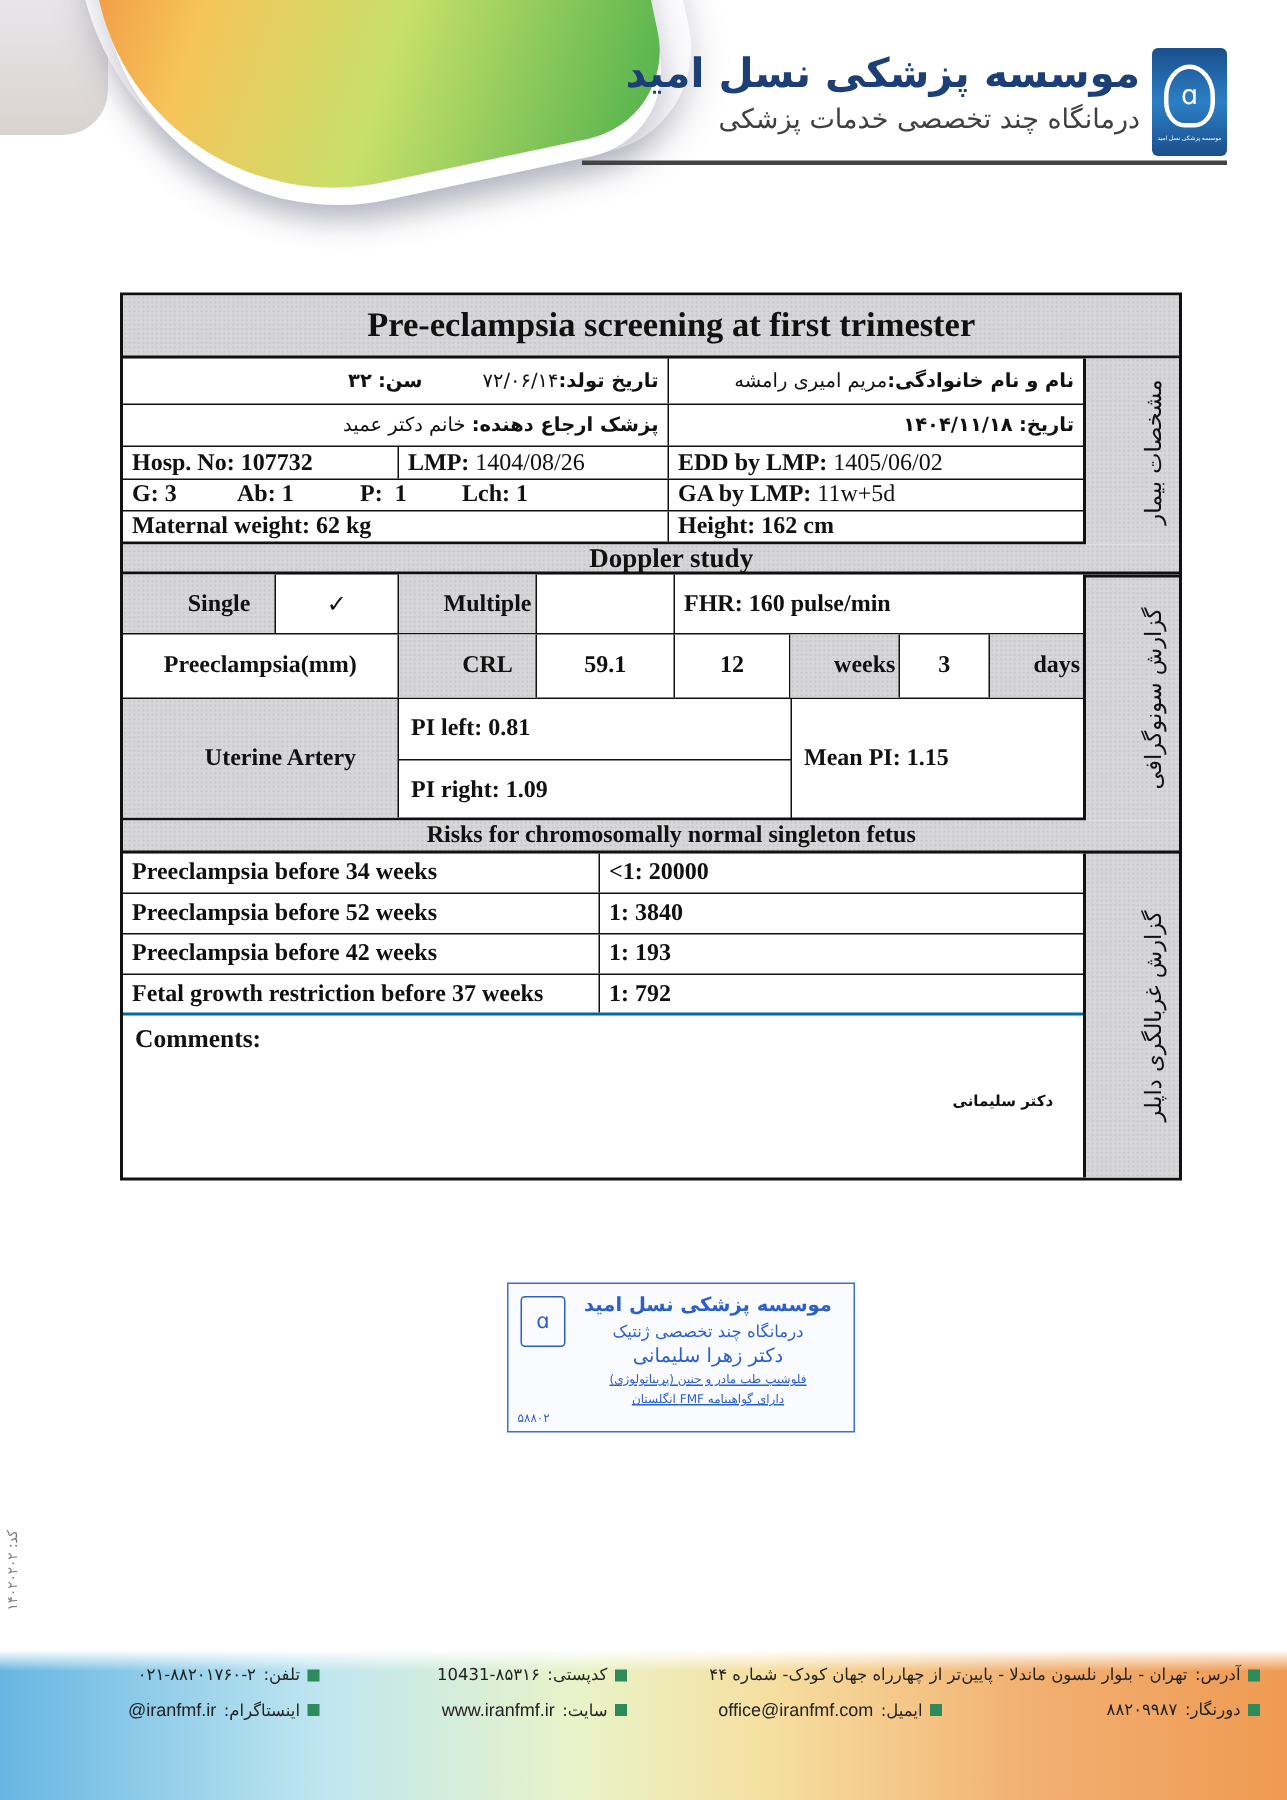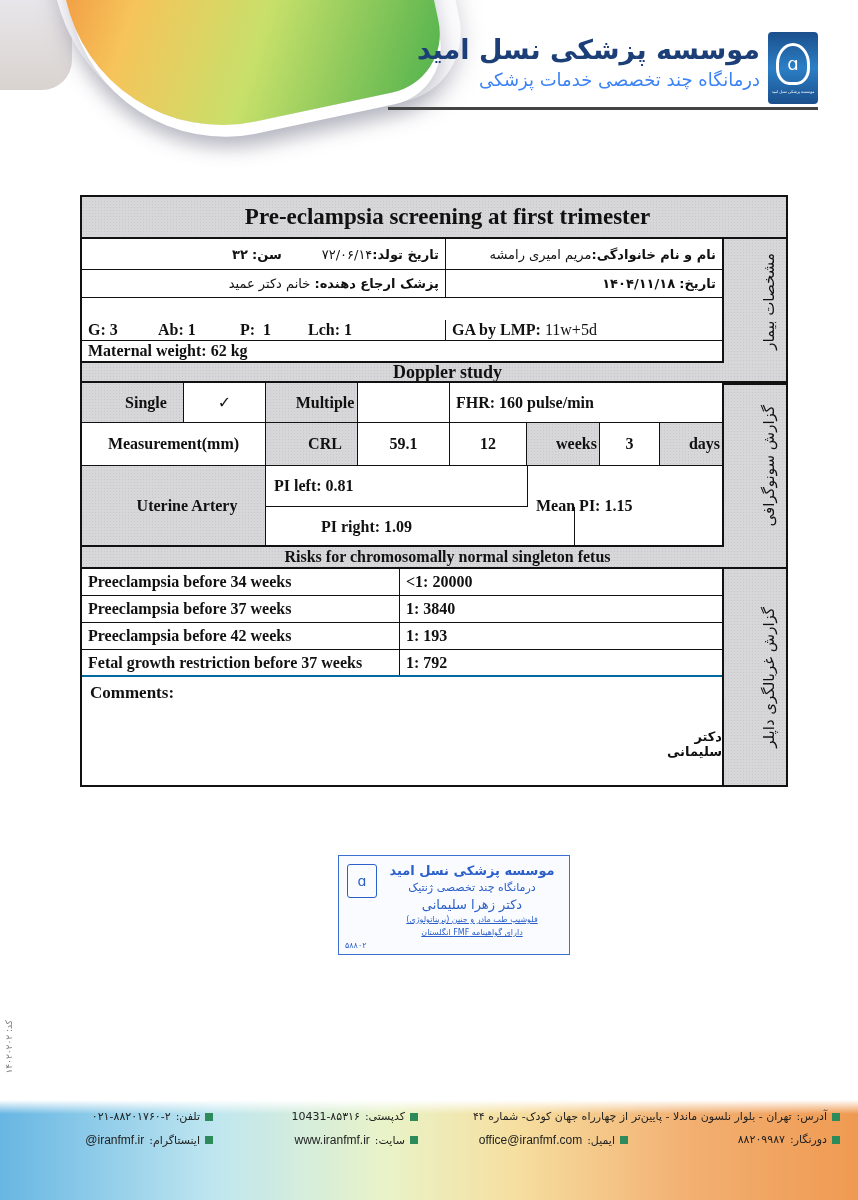--- a/index.html
+++ b/index.html
@@ -31,21 +31,21 @@
     .logo {
       width: 50px; height: 72px; border-radius: 4px;
       background: linear-gradient(180deg, #1b4f8c 0%, #2b7fc6 50%, #1b4f8c 100%);
       display: flex; align-items: center; justify-content: center; flex-direction: column;
       color: #fff;
     }
     .logo-mark { width: 34px; height: 42px; border: 3px solid #fff; border-radius: 50% 50% 40% 40%; display: flex; align-items: center; justify-content: center; font-size: 18px; font-family: "DejaVu Sans", sans-serif; }
     .logo-caption { font-size: 4px; margin-top: 4px; }
     .brand-text { text-align: right; font-family: "DejaVu Sans", sans-serif; }
     .brand-title { color: #1d3f78; font-size: 27px; font-weight: bold; line-height: 36px; }
-    .brand-sub { color: #3b82f6; font-size: 18px; line-height: 24px; }
+    .brand-sub { color: #404040; font-size: 18px; line-height: 24px; }
     .brand-rule { position: absolute; right: 40px; top: 107px; width: 430px; height: 3px; background: #444; }
 
     
     .report {
       position: absolute; left: 80px; top: 195px; width: 708px; height: 592px;
       border: 2px solid #111; background: #fff;
     }
     .gray { background: #d7d7d9; background-image: radial-gradient(#c8c8cb 0.6px, transparent 0.7px); background-size: 3px 3px; padding-left: 27px; }
     .title-bar {
       position: absolute; left: 0; top: 0; width: 704px; height: 42px; border-bottom: 2px solid #111;
@@ -76,21 +76,21 @@
     }
     .center { justify-content: center; }
 
     
     .dop { position: absolute; left: 0; width: 640px; border-bottom: 1.5px solid #111; }
     .dcell { position: absolute; top: 0; height: 100%; display: flex; align-items: center; font-size: 16px; font-weight: bold; border-right: 1.5px solid #111; }
 
     
     .comments { position: absolute; left: 0; top: 480px; width: 640px; height: 108px; }
     .comments-label { position: absolute; left: 8px; top: 6px; font-size: 17px; font-weight: bold; }
-    .signature { position: absolute; left: 553px; top: 52px; font-family: "DejaVu Sans", sans-serif; font-size: 13px; font-weight: bold; direction: rtl; }
+    .signature { position: absolute; left: 553px; top: 52px; font-family: "DejaVu Sans", sans-serif; font-size: 10px; font-weight: bold; direction: rtl; }
 
     
     .stamp {
       position: absolute; left: 338px; top: 855px; width: 232px; height: 100px;
       border: 1.5px solid #3b6fd1; color: #2b5fc9; font-family: "DejaVu Sans", sans-serif;
       direction: rtl; text-align: center; padding: 6px 4px 0 40px; background: rgba(230,238,255,0.25);
     }
     .stamp-logo { position: absolute; left: 8px; top: 8px; width: 30px; height: 34px; border: 1.5px solid #2b5fc9; border-radius: 3px; display: flex; align-items: center; justify-content: center; font-size: 14px; }
     .stamp-line { font-size: 11px; line-height: 17px; white-space: nowrap; }
     .stamp-line.small { font-size: 8px; line-height: 13px; text-decoration: underline; }
@@ -154,78 +154,84 @@
 
   <div class="row" style="top:73px;height:28px;">
     <div class="cell rtl" style="width:364px;">
       <b>پزشک ارجاع دهنده:</b>&nbsp;<span>خانم دکتر عمید</span>
     </div>
     <div class="cell rtl" style="width:276px;">
       <b>تاریخ:</b>&nbsp;<b>۱۴۰۴/۱۱/۱۸</b>
     </div>
   </div>
 
+  <div class="row" style="top:101px;height:22px;">
+    <div class="cell" style="width:184px;"><b>Hosp. No:</b>&nbsp;<b>107732</b></div>
+    <div class="cell" style="width:180px;"><b>LMP:</b>&nbsp;<span>1404/08/26</span></div>
+    <div class="cell" style="width:276px;"><b>EDD by LMP:</b>&nbsp;<span>1405/06/02</span></div>
+  </div>
 
   <div class="row" style="top:123px;height:21px;">
     <div class="cell" style="width:364px;gap:0;">
       <span style="width:70px;"><b>G:</b>&nbsp;<b>3</b></span>
       <span style="width:82px;"><b>Ab:</b>&nbsp;<b>1</b></span>
       <span style="width:68px;"><b>P:</b>&nbsp;&nbsp;<b>1</b></span>
       <span><b>Lch:</b>&nbsp;<b>1</b></span>
     </div>
     <div class="cell" style="width:276px;"><b>GA by LMP:</b>&nbsp;<span>11w+5d</span></div>
   </div>
 
   <div class="row" style="top:144px;height:22px;border-bottom:2px solid #111;">
     <div class="cell" style="width:364px;"><b>Maternal weight:</b>&nbsp;<b>62 kg</b></div>
+    <div class="cell" style="width:276px;"><b>Height:</b>&nbsp;<b>162 cm</b></div>
   </div>
 
   <div class="section-bar gray" style="top:166px;height:20px;font-size:18px;">Doppler study</div>
 
   <div class="dop" style="top:186px;height:40px;">
     <div class="dcell gray center" style="left:0;width:102px;">Single</div>
     <div class="dcell center" style="left:102px;width:82px;font-weight:normal;font-family:'DejaVu Sans',sans-serif;">✓</div>
     <div class="dcell gray center" style="left:184px;width:92px;">Multiple</div>
     <div class="dcell center" style="left:276px;width:92px;"></div>
     <div class="dcell" style="left:368px;width:272px;padding-left:6px;border-right:none;">
       <span>FHR:</span>&nbsp;<span>160 pulse/min</span>
     </div>
   </div>
 
   <div class="dop" style="top:226px;height:43px;">
-    <div class="dcell center" style="left:0;width:184px;">Measurement(mm)</div>
+    <div class="dcell center" style="left:0;width:184px;">Preeclampsia(mm)</div>
     <div class="dcell gray center" style="left:184px;width:92px;">CRL</div>
     <div class="dcell center" style="left:276px;width:92px;">59.1</div>
     <div class="dcell center" style="left:368px;width:77px;">12</div>
     <div class="dcell gray center" style="left:445px;width:73px;">weeks</div>
     <div class="dcell center" style="left:518px;width:60px;">3</div>
     <div class="dcell gray center" style="left:578px;width:62px;border-right:none;">days</div>
   </div>
 
   <div class="dop" style="top:269px;height:81px;border-bottom:2px solid #111;">
     <div class="dcell gray center" style="left:0;width:184px;">Uterine Artery</div>
     <div class="dcell" style="left:184px;width:262px;height:41px;border-bottom:1.5px solid #111;padding-left:8px;">
       <span>PI left:</span>&nbsp;<span>0.81</span>
     </div>
-    <div class="dcell" style="left:184px;top:41px;width:262px;height:40px;padding-left:8px;margin-left:47px;">
+    <div class="dcell" style="left:184px;top:41px;width:262px;height:40px;padding-left:8px;">
       <span>PI right:</span>&nbsp;<span>1.09</span>
     </div>
     <div class="dcell" style="left:446px;width:194px;padding-left:8px;border-right:none;">
       <span>Mean PI:</span>&nbsp;<span>1.15</span>
     </div>
   </div>
 
   <div class="section-bar gray" style="top:350px;height:22px;font-size:16px;">Risks for chromosomally normal singleton fetus</div>
 
   <div class="row" style="top:372px;height:27px;justify-content:space-between;">
     <div class="cell b" style="width:318px;">Preeclampsia before 34 weeks</div>
     <div class="cell b" style="width:322px;">&lt;1: 20000</div>
   </div>
   <div class="row" style="top:399px;height:27px;">
-    <div class="cell b" style="width:318px;">Preeclampsia before 37 weeks</div>
+    <div class="cell b" style="width:318px;">Preeclampsia before 52 weeks</div>
     <div class="cell b" style="width:322px;">1: 3840</div>
   </div>
   <div class="row" style="top:426px;height:27px;">
     <div class="cell b" style="width:318px;">Preeclampsia before 42 weeks</div>
     <div class="cell b" style="width:322px;">1: 193</div>
   </div>
   <div class="row" style="top:453px;height:27px;border-bottom:2px solid #0369a1;">
     <div class="cell b" style="width:318px;">Fetal growth restriction before 37 weeks</div>
     <div class="cell b" style="width:322px;">1: 792</div>
   </div>

